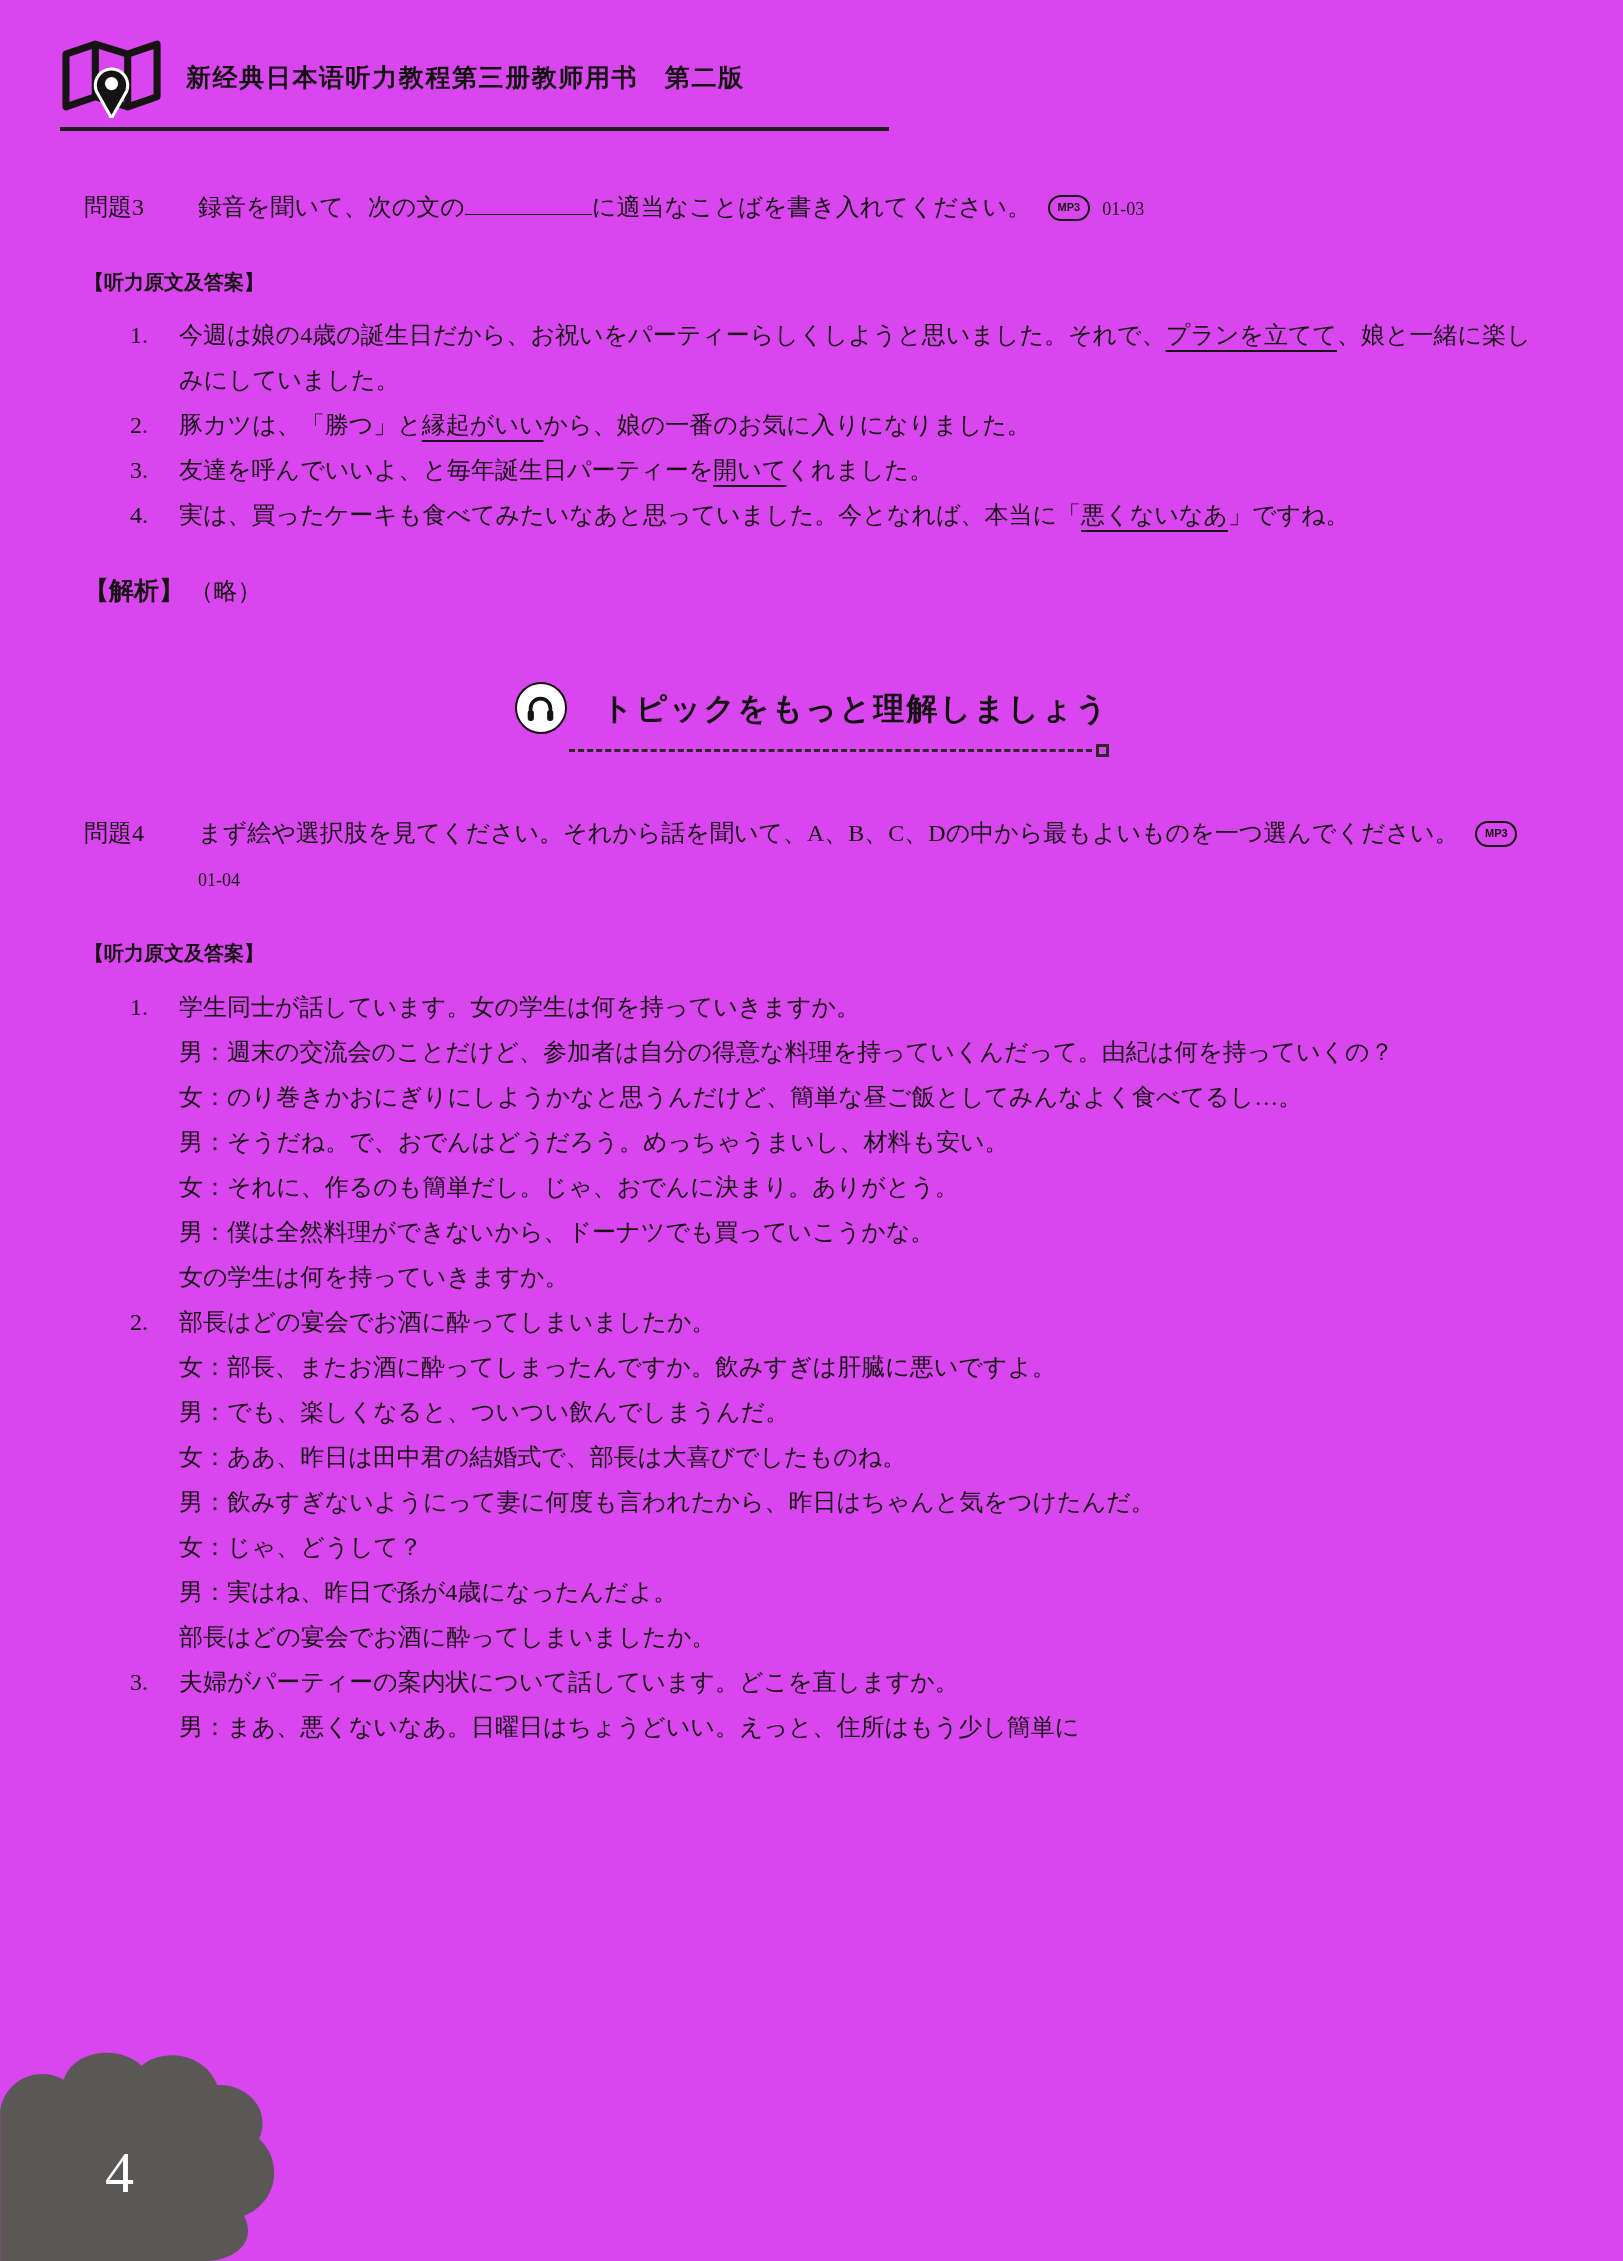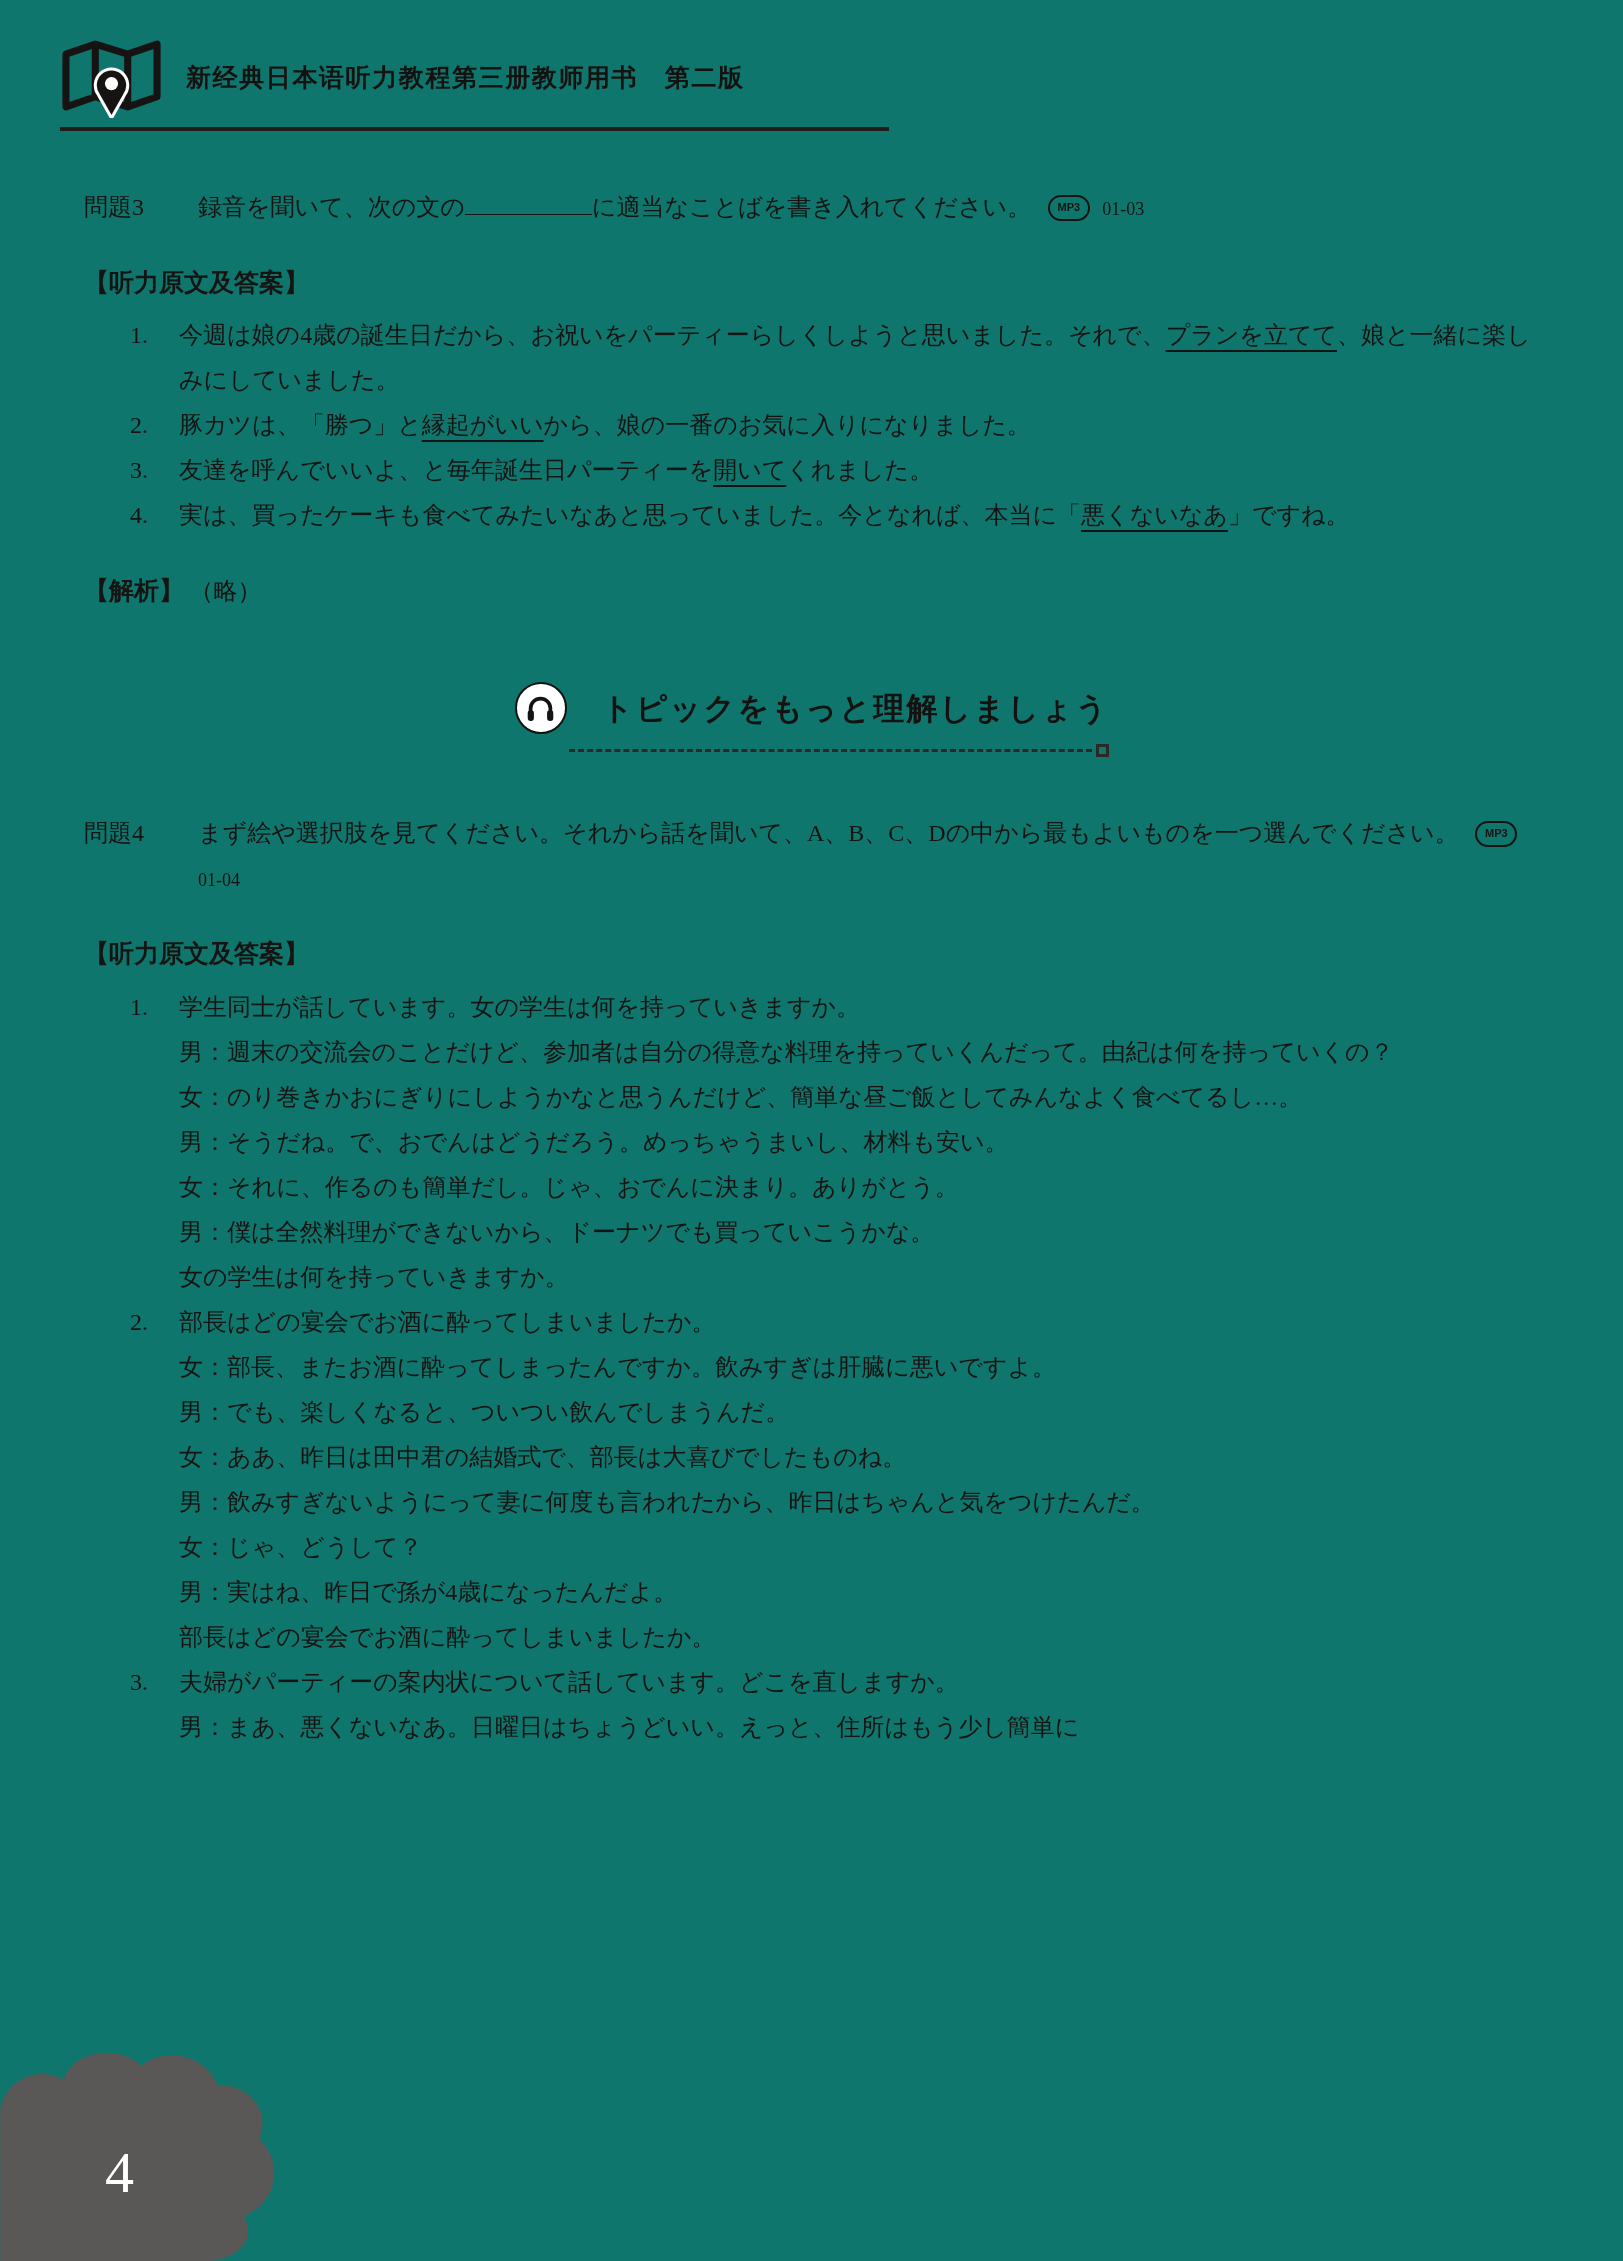--- a/index.html
+++ b/index.html
@@ -1,20 +1,20 @@
 <!DOCTYPE html>
 <html style="font-size:8.6px"><head>
 <meta charset="utf-8">
 <style>
   * { margin:0; padding:0; box-sizing:border-box; }
   html,body { background:#e9e9e7; }
   .page{
     position:relative;
     width:1624px; height:2261px;
-    background:#0f766e;
+    background:#d946ef;
     overflow:hidden;
     color:#161412;
     font-family:"Liberation Serif","DejaVu Serif",serif;
     font-size:24px; line-height:45px;
     margin:0 auto;
   }
   
   .header{ display:flex; align-items:center; gap:23px; padding:37px 0 0 60px; }
   .header-title{
     font-family:"Liberation Sans","DejaVu Sans",sans-serif;
@@ -34,21 +34,21 @@
     display:inline-block; vertical-align:middle;
     border:2.2px solid #141210; border-radius:539px;
     font-family:"Liberation Sans","DejaVu Sans",sans-serif;
     font-weight:bold; font-size:11px; line-height:21.6px;
     padding:0 7.6px; margin:0 6.5px 3.2px 10.8px;
   }
   .mp3-track{ font-size:18px; vertical-align:middle; }
 
   .script-heading{
     font-family:"Liberation Sans","DejaVu Sans",sans-serif;
-    font-weight:bold; font-size:25px;
+    font-weight:bold; font-size:20px;
     margin:28px 0 8.6px 0;
   }
 
   .items{ margin-left:46px; }
   .num-item{ display:flex; }
   .item-num{ flex:0 0 49px; }
   .item-body{ flex:1; }
 
   .u{ text-decoration:underline; text-decoration-thickness:1.6px; text-underline-offset:6.5px; }
   .blank{ display:inline-block; width:127px; border-bottom:1.6px solid #161412; height:1em; vertical-align:baseline; }

